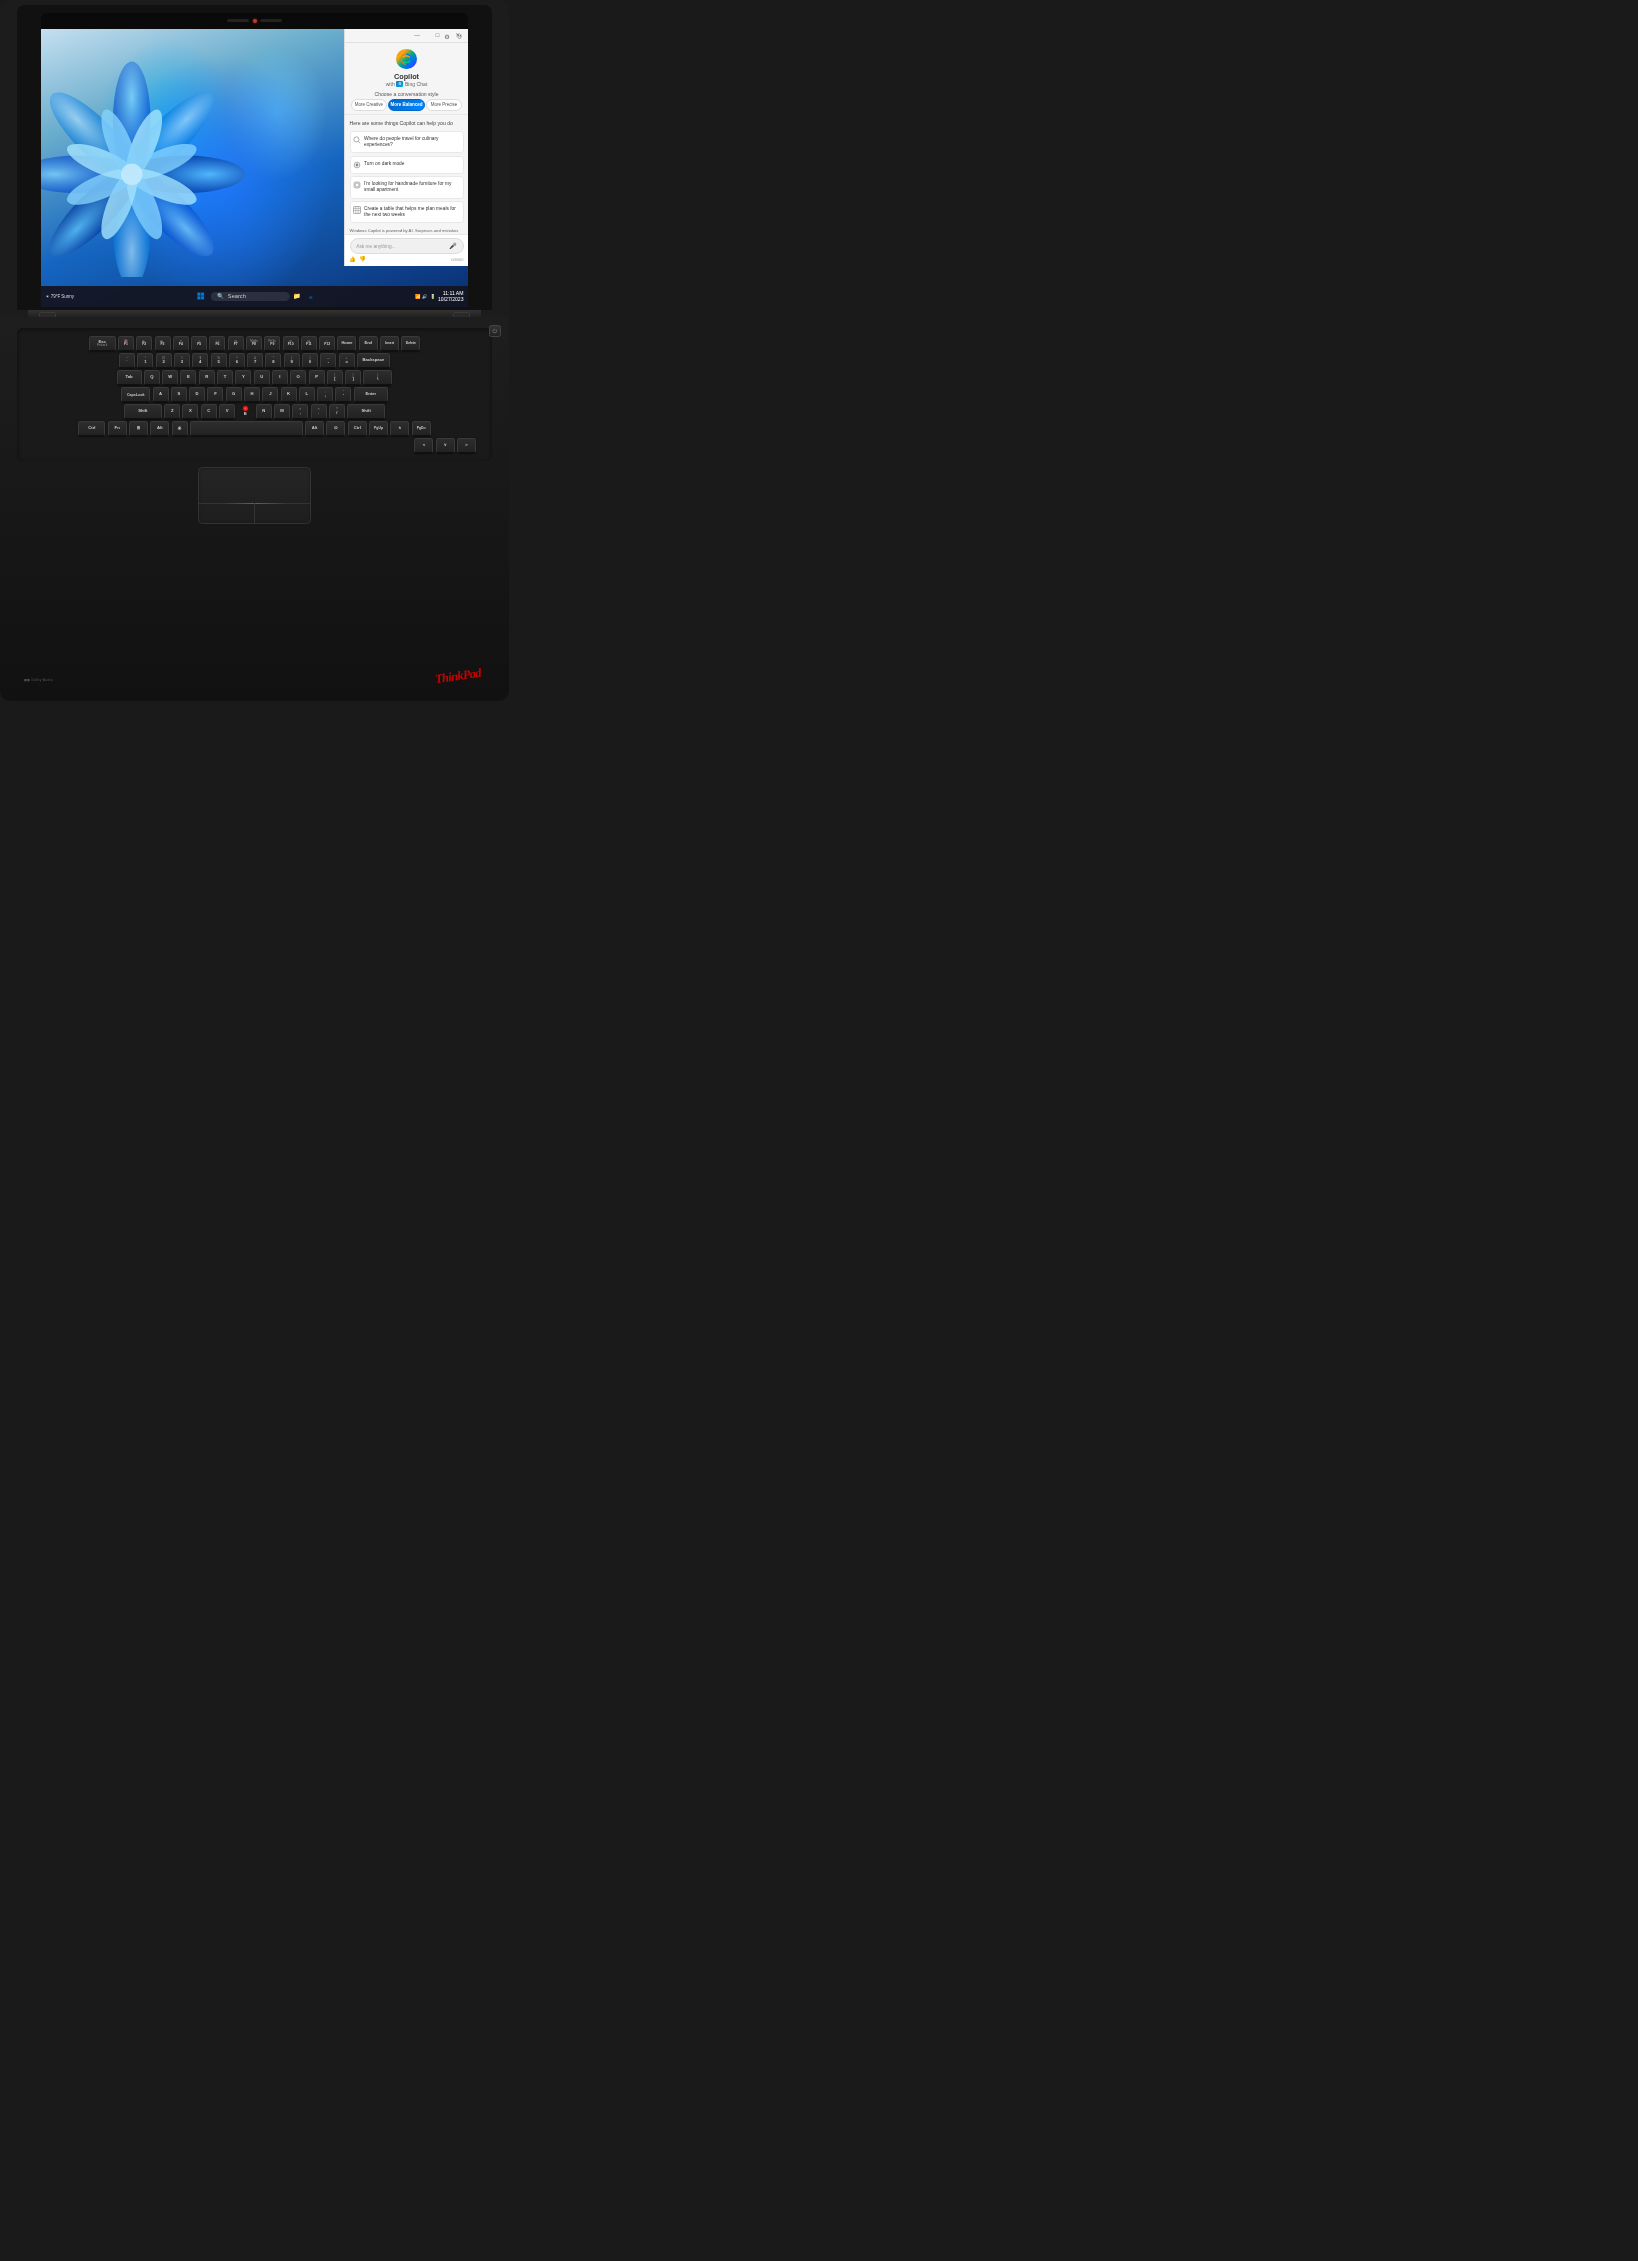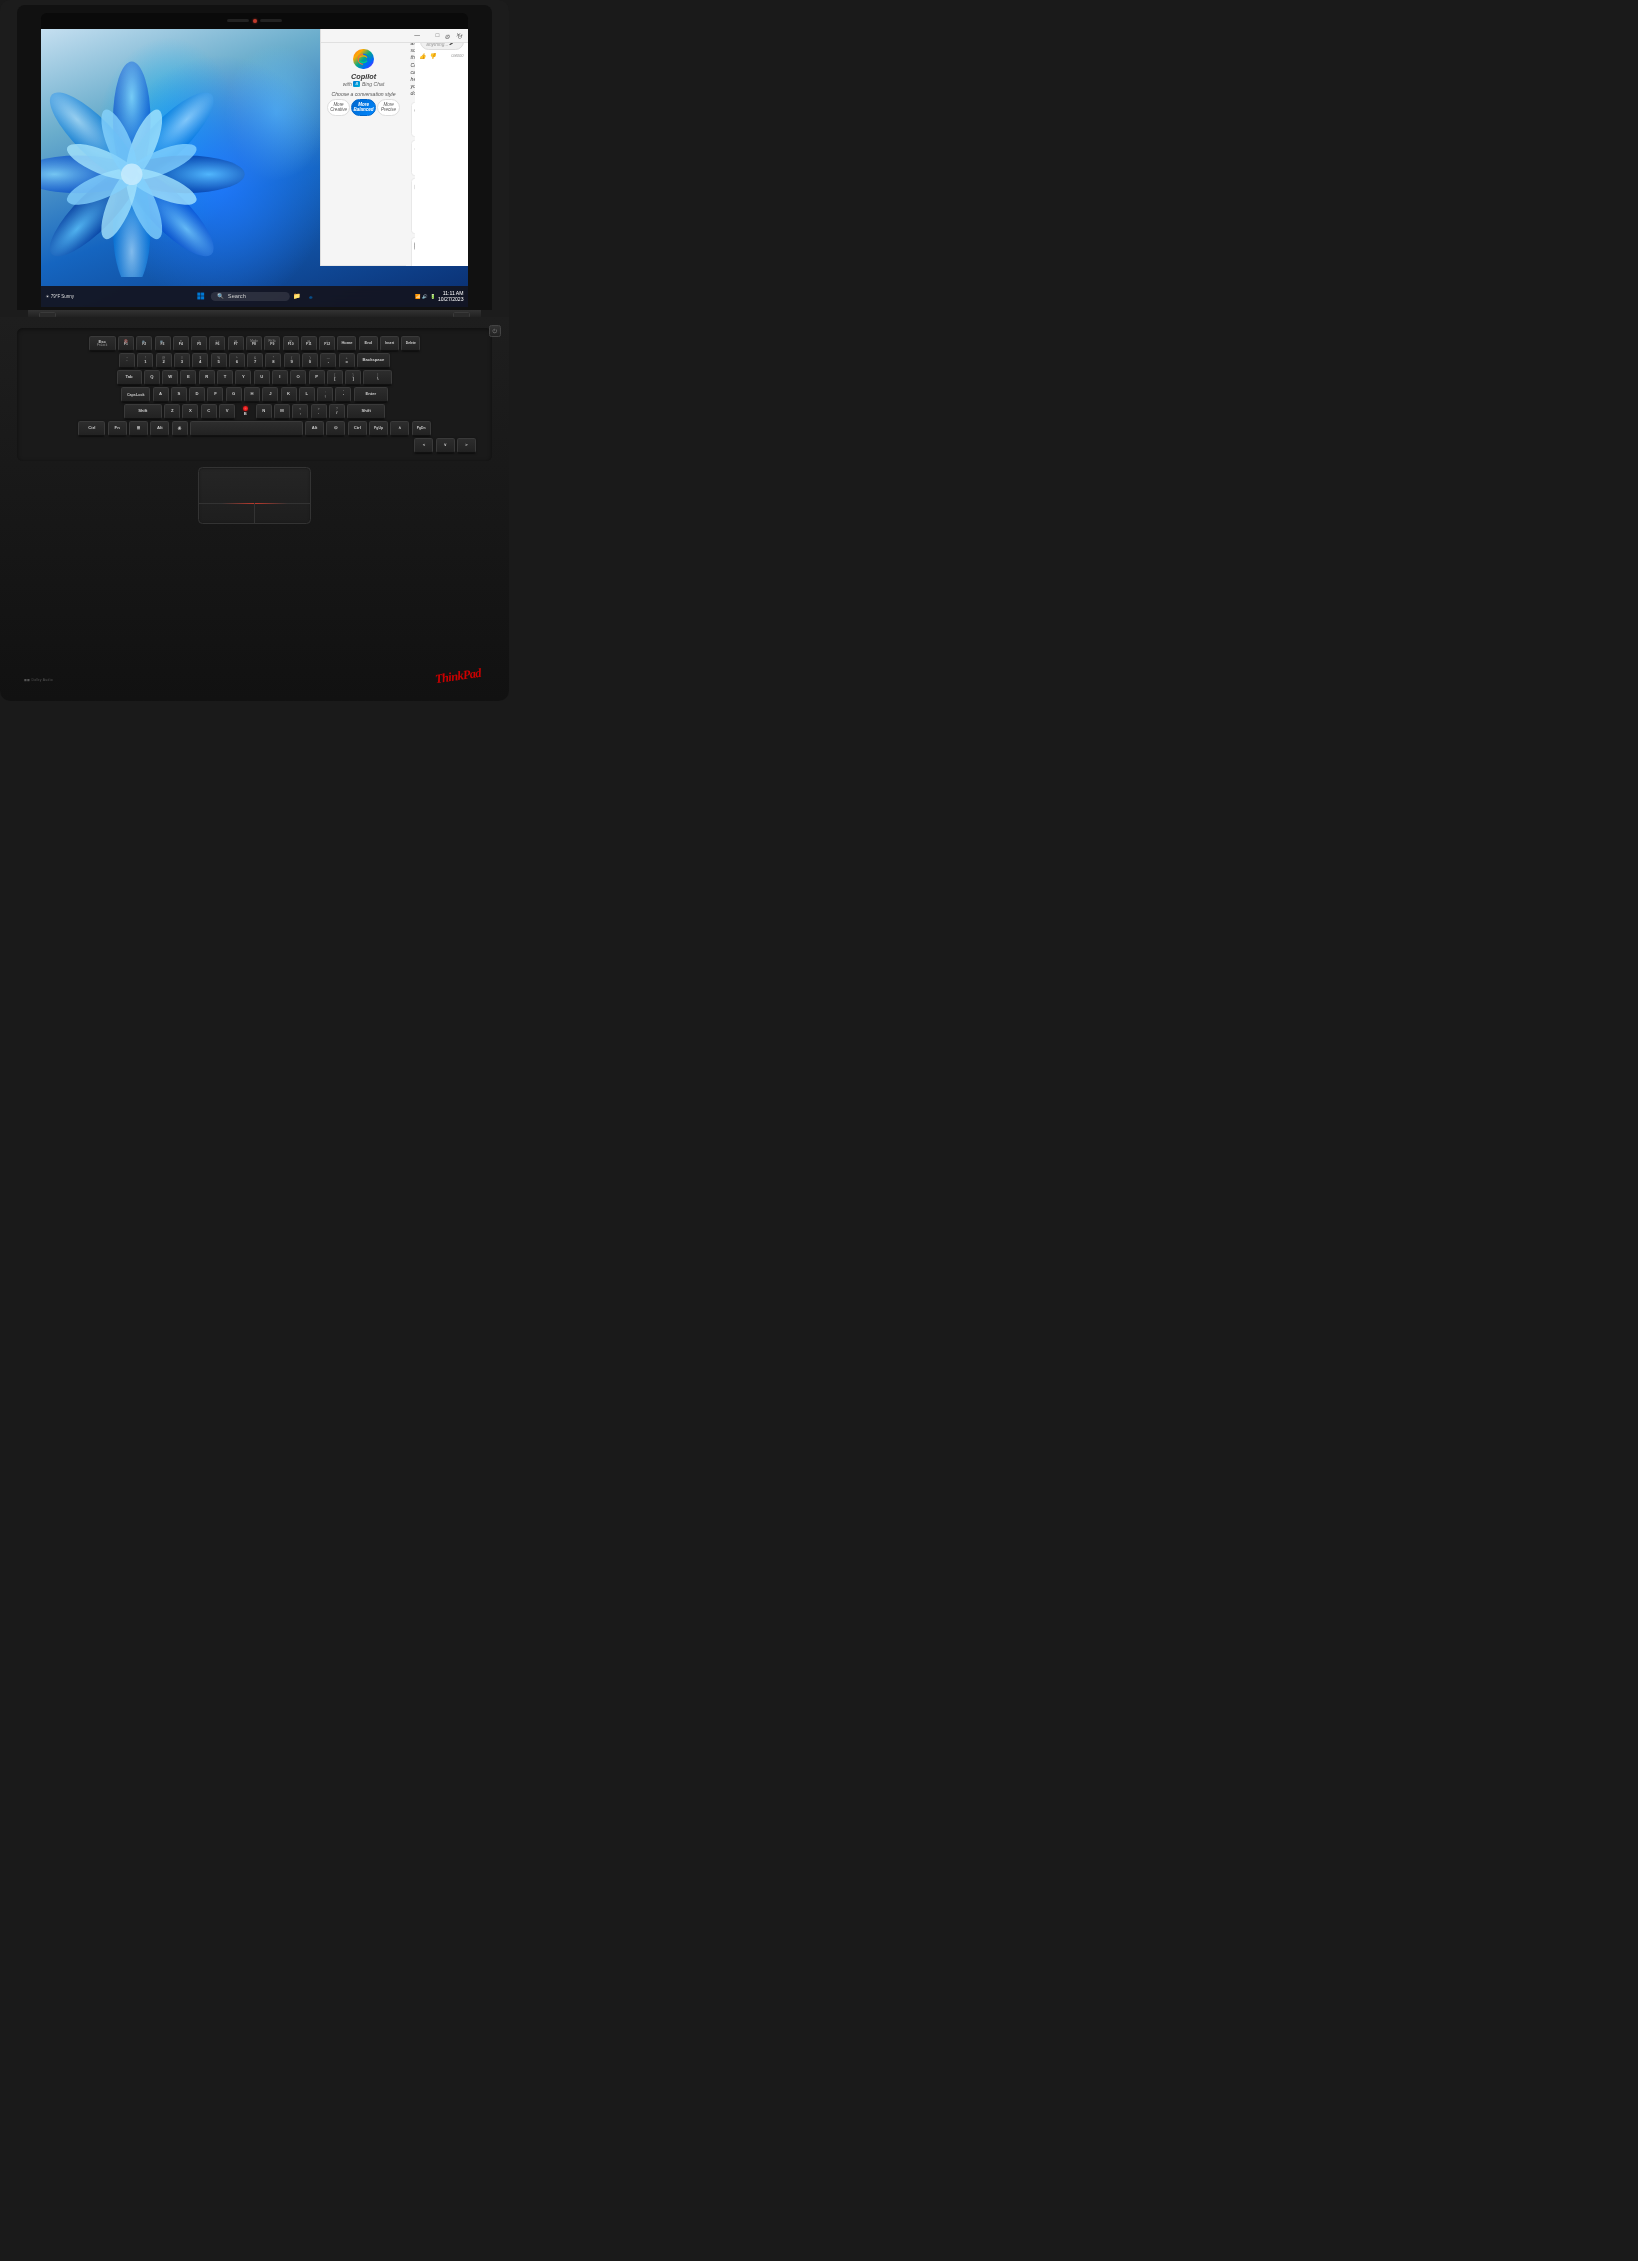--- a/index.html
+++ b/index.html
@@ -163,27 +163,27 @@
       gap: 1.7px;
       font-size: 4.5px;
       color: #ccc;
     }
 
     
     .copilot-panel {
       position: absolute;
       top: 0;
       right: 0;
-      width: 148px;
+      width: 124px;
       height: calc(100% - 20.4px);
       background: #f5f5f5;
       border-left: 0.6px solid #ddd;
       display: flex;
+      flex-direction: column;
       z-index: 5;
-      font-style: italic;
     }
     .copilot-header {
       padding: 5.7px 5.7px 3.4px;
       display: flex;
       flex-direction: column;
       align-items: center;
       border-bottom: 0.6px solid #e8e8e8;
     }
     .copilot-logo {
       width: 20.4px;

